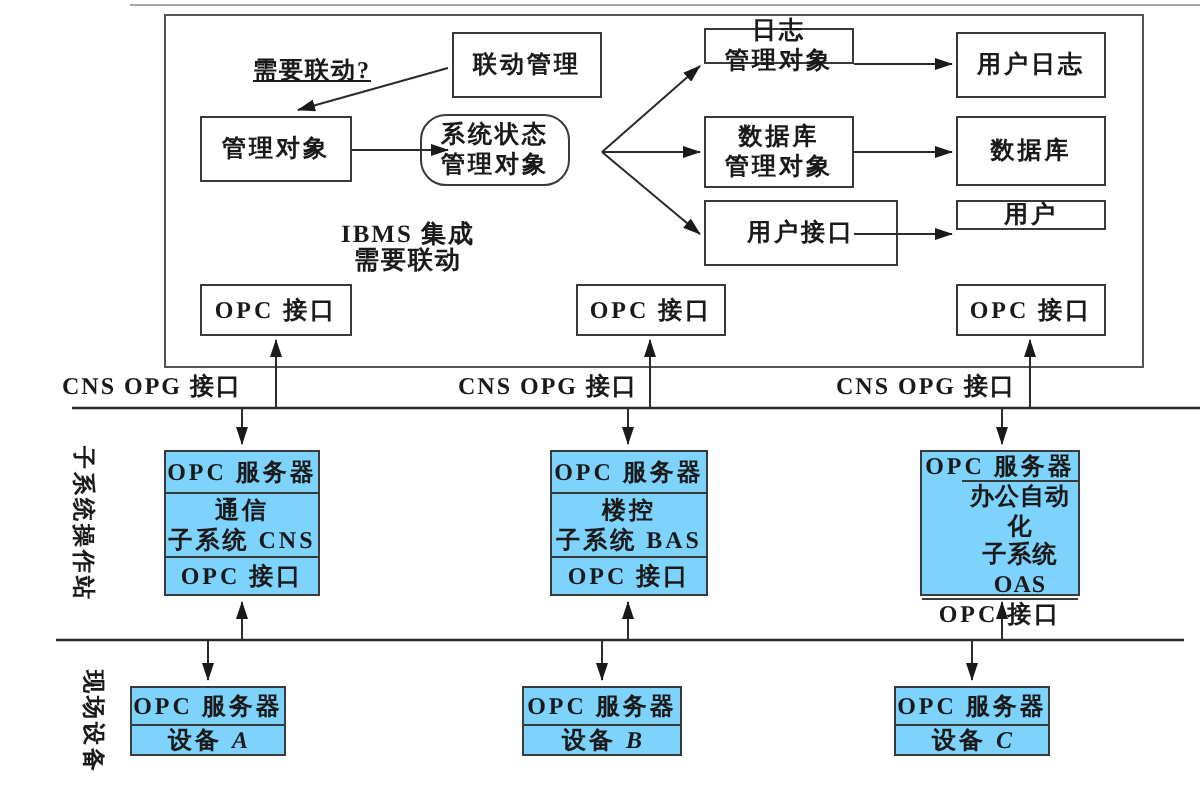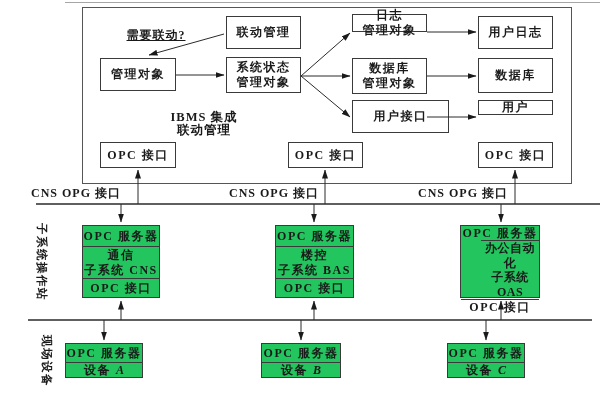--- a/index.html
+++ b/index.html
@@ -14,21 +14,21 @@
     position:absolute;box-sizing:border-box;border:1px solid #3a3a3a;background:#ffffff;
     display:flex;align-items:center;justify-content:center;text-align:center;
     white-space:pre-line;font-size:12px;line-height:1.22;letter-spacing:1.5px;
   }
   .outer{position:absolute;box-sizing:border-box;border:1.4px solid #555;background:#ffffff;}
   .freetext{
     position:absolute;display:flex;align-items:center;justify-content:center;
     text-align:center;white-space:pre-line;font-size:12px;line-height:13px;letter-spacing:1px;
   }
   .stack{
-    position:absolute;box-sizing:border-box;border:1px solid #3a3a3a;background:#22c55e;
+    position:absolute;box-sizing:border-box;border:1px solid #3a3a3a;background:#7dd3fc;
     display:flex;flex-direction:column;
   }
   .cell{
     box-sizing:border-box;display:flex;align-items:center;justify-content:center;
     text-align:center;white-space:pre-line;font-size:12px;line-height:1.2;letter-spacing:1.5px;
   }
   .cell + .cell{border-top:1px solid #3a3a3a;}
   .cell .dev-id{font-style:italic;margin-left:5px;letter-spacing:0;}
   .vlabel{
     position:absolute;transform:rotate(90deg);transform-origin:center;
@@ -41,26 +41,26 @@
   svg.connectors{position:absolute;left:0;top:0;pointer-events:none;}
 </style>
 </head>
 <body>
 
 <div class="top-rule"></div>
 
 <div class="outer" style="left:82px;top:7px;width:490px;height:177px;"></div>
 
 <div class="freetext" style="left:146px;top:110px;width:116px;height:28px;font-size:12.5px;">IBMS 集成
-联动管理</div>
+需要联动</div>
 <div class="freetext" style="left:112px;top:28px;width:88px;height:15px;text-decoration:underline;">需要联动?</div>
 
 <div class="box" style="left:226px;top:16px;width:75px;height:33px;">联动管理</div>
 <div class="box" style="left:100px;top:58px;width:76px;height:33px;">管理对象</div>
-<div class="box" style="left:226px;top:57px;width:75px;height:36px;">系统状态
+<div class="box" style="left:210px;top:57px;width:75px;height:36px;border-radius:13px;">系统状态
 管理对象</div>
 <div class="box" style="left:352px;top:14px;width:75px;height:18px;">日志
 管理对象</div>
 <div class="box" style="left:352px;top:58px;width:75px;height:36px;">数据库
 管理对象</div>
 <div class="box" style="left:352px;top:100px;width:97px;height:33px;">用户接口</div>
 <div class="box" style="left:478px;top:16px;width:75px;height:33px;">用户日志</div>
 <div class="box" style="left:478px;top:58px;width:75px;height:35px;">数据库</div>
 <div class="box" style="left:478px;top:100px;width:75px;height:15px;">用户</div>
 <div class="box" style="left:100px;top:142px;width:76px;height:26px;">OPC 接口</div>

